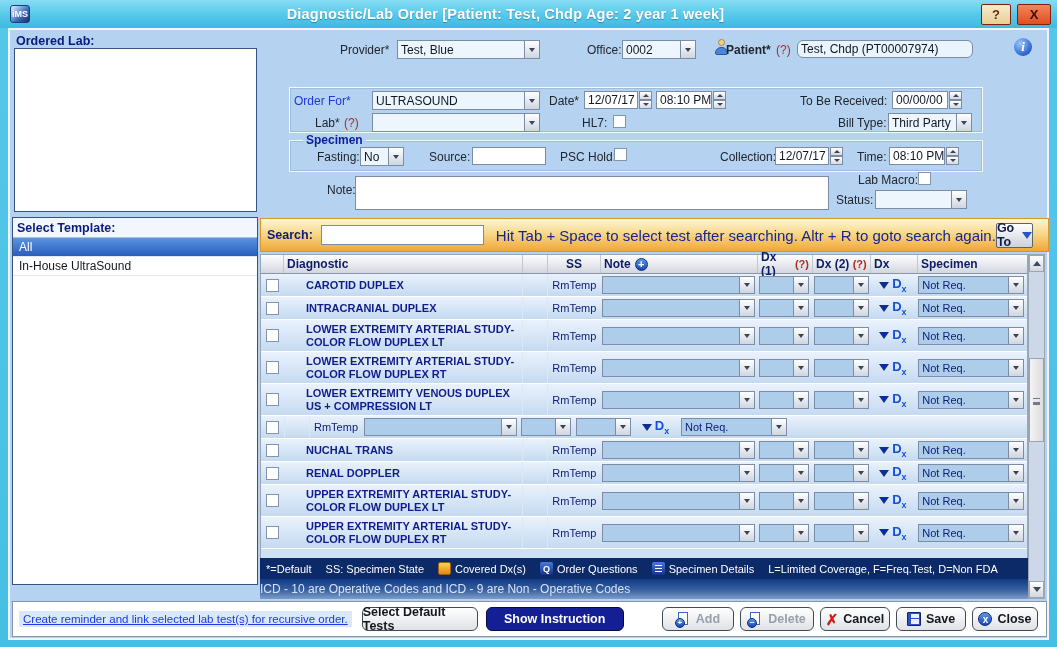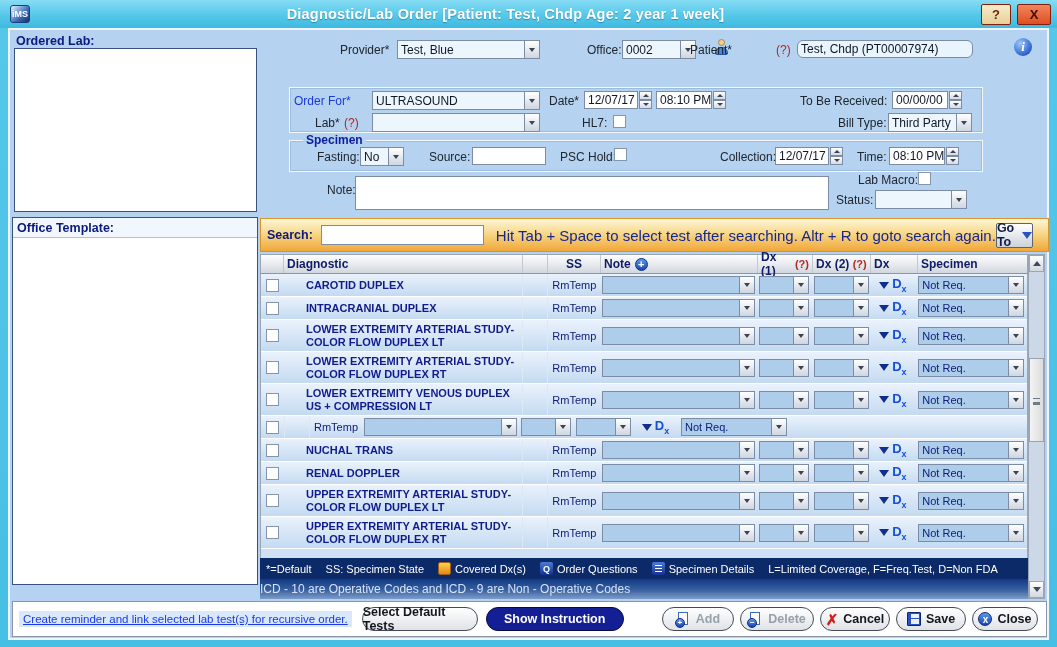--- a/index.html
+++ b/index.html
@@ -124,21 +124,21 @@
   .ico-doc i { display:block; width:7px; height:1px; background:#fff; }
   .ico-gold { background:linear-gradient(180deg,#ffd24a,#e08818); border:1px solid #a06010;}
   .note-plus { width:13px; height:13px; border-radius:50%; background:linear-gradient(180deg,#5a9ae8,#1a46b0);
       color:#fff; font-size:11px; font-weight:bold; display:flex; align-items:center; justify-content:center;
       margin-left:4px; border:1px solid #0e2a7e;}
 
   
   .footerbar { background:#ffffff; border:1px solid #8a96a8; display:flex; align-items:center; }
   .rem-link { font-size:11.5px; color:#1a3ae8; text-decoration:underline; background:#d9e8fa;
       padding:2px 4px; margin-left:6px; white-space:nowrap; cursor:default;}
-  .btn { height:24px; border:1px solid #424a56; border-radius:12px;
+  .btn { height:24px; border:1px solid #424a56; border-radius:6px;
       background:linear-gradient(180deg,#ffffff,#dfe2e7); display:flex; align-items:center; justify-content:center;
       gap:5px; font-size:12.5px; font-weight:bold; color:#14181e; cursor:default; }
   .btn.disabled { color:#98a0aa; }
   .btn-dark { background:#141f96; color:#ffffff; border:1px solid #060c40; }
   .ico16 { width:15px; height:15px; position:relative; }
   .page { position:absolute; left:2px; top:0; width:10px; height:13px; background:#fff; border:1px solid #3a6ac0; }
   .badge { position:absolute; left:-1px; bottom:-1px; width:10px; height:10px; border-radius:50%;
       background:linear-gradient(180deg,#5a9ae8,#1a46b0); color:#fff; font-size:8px; font-weight:bold;
       display:flex; align-items:center; justify-content:center; border:1px solid #0e2a7e;}
   .x-red { color:#d02018; font-size:15px; font-weight:bold; line-height:15px;}
@@ -170,39 +170,44 @@
     <div class="tb-btn tb-close">X</div>
   </div>
 
   <div class="dialog">
 
     <div class="abs panel-label" style="left:6px;top:4px;">Ordered Lab:</div>
     <div class="abs listbox" style="left:4px;top:18px;width:243px;height:164px;"></div>
 
     <div class="abs tpl-panel" style="left:2px;top:187px;width:246px;height:368px;">
       <div class="tpl-head">
-          <span class="panel-label">Office Template:</span>
+          <span class="panel-label">Select Template:</span>
         </div>
+      <div>
+  <div class="tpl-item selected">All</div>
+
+  <div class="tpl-item">In-House UltraSound</div>
+</div>
     </div>
 
     <div class="abs lbl" style="left:330px;top:13px;">Provider*</div>
     <div class="abs combo" style="left:387px;top:10px;width:143px;">
       <span class="cfield">Test, Blue</span>
         <span class="carrow"></span>
     </div>
     <div class="abs lbl" style="left:577px;top:13px;">Office:</div>
     <div class="abs combo" style="left:612px;top:10px;width:74px;">
       <span class="cfield">0002</span>
         <span class="carrow"></span>
     </div>
     <div class="abs person" style="left:704px;top:9px;">
         <i></i>
         <b></b>
       </div>
-    <div class="abs lbl" style="left:680px;top:13px;">Patient*</div>
+    <div class="abs lbl" style="left:716px;top:13px;font-weight:bold;">Patient*</div>
     <div class="abs red-q" style="left:766px;top:13px;">(?)</div>
     <div class="abs field tint" style="left:787px;top:10px;width:176px;">Test, Chdp  (PT00007974)</div>
     <div class="abs info-ico" style="left:1004px;top:8px;">i</div>
 
     <div class="abs groupbox" style="left:279px;top:57px;width:694px;height:46px;"></div>
     <div class="abs lbl lbl-blue" style="left:284px;top:64px;">Order For*</div>
     <div class="abs combo" style="left:362px;top:61px;width:168px;">
       <span class="cfield">ULTRASOUND</span>
         <span class="carrow"></span>
     </div>

